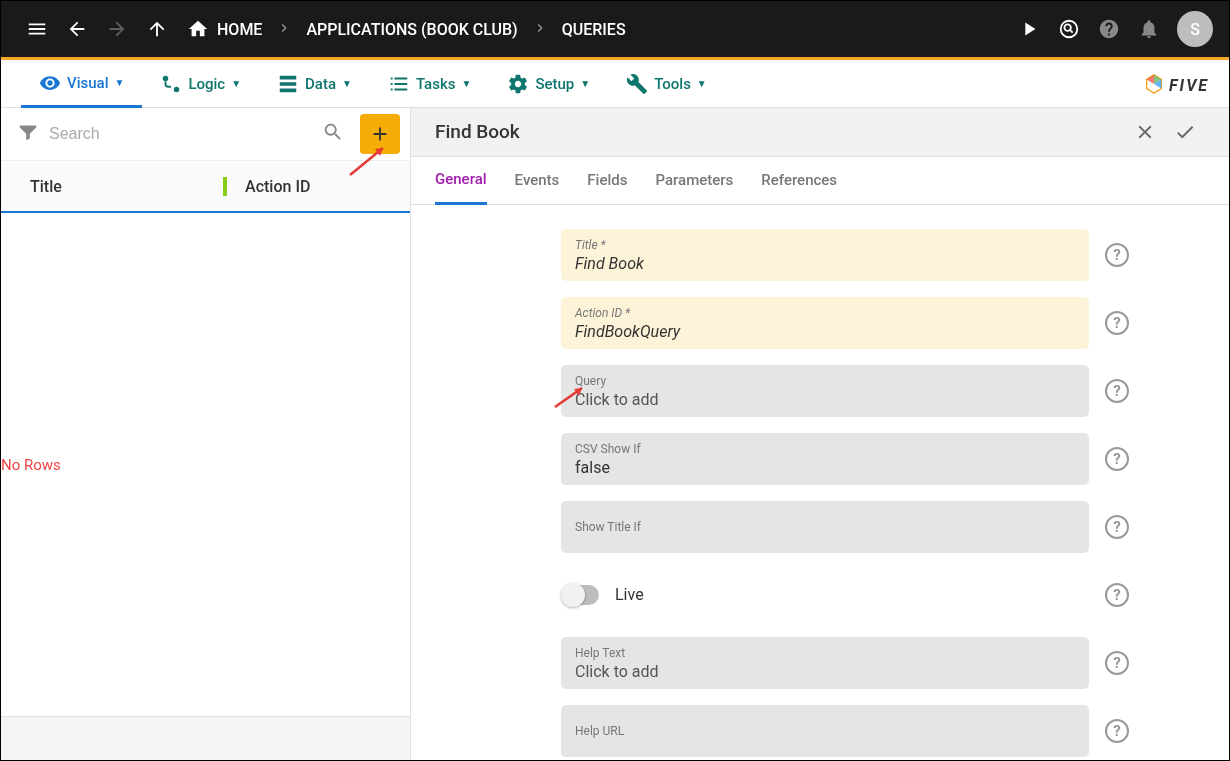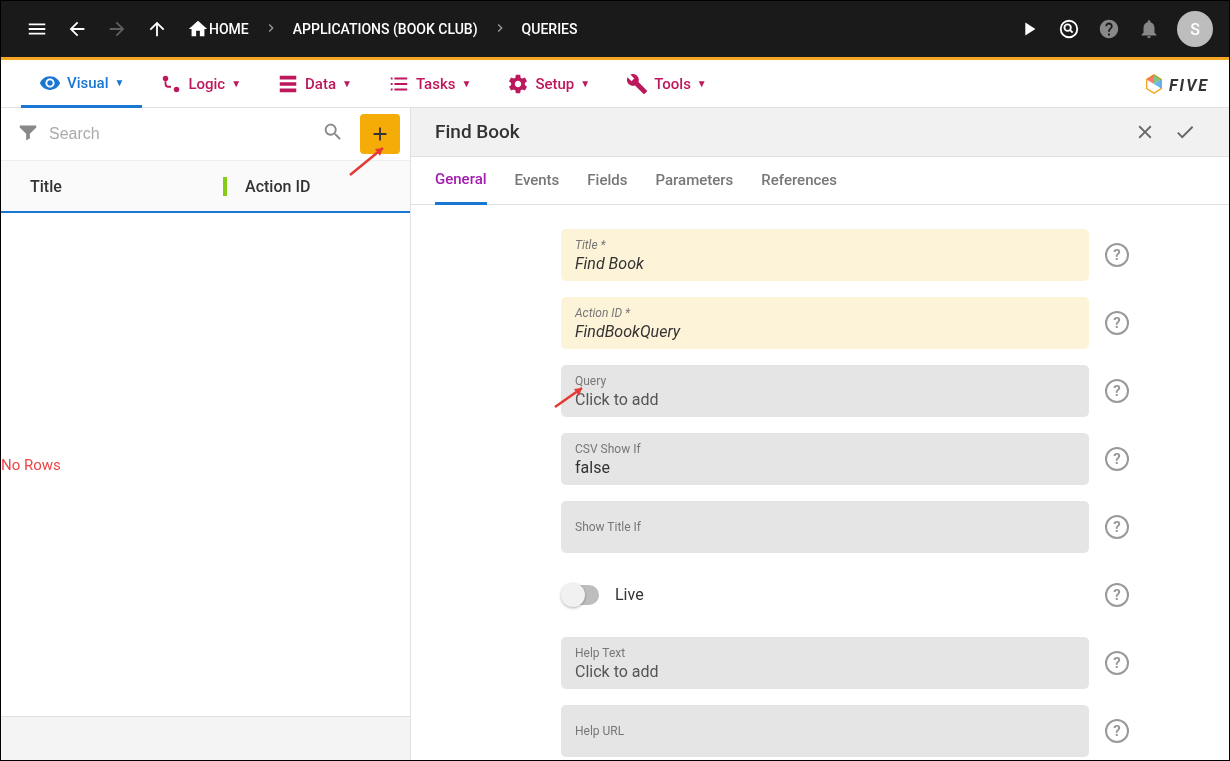--- a/index.html
+++ b/index.html
@@ -1,26 +1,26 @@
 <!DOCTYPE html>
 <html><head>
 <meta charset="utf-8">
 <style>
 * { box-sizing: border-box; margin: 0; padding: 0; }
 body { font-family: Roboto, Arial, sans-serif; background: #fff; width: 1230px; height: 761px; overflow: hidden; border: 1px solid #000; }
 .top-bar { background: #1a1a1a; height: 56px; display: flex; align-items: center; padding: 0 16px; color: #fff; }
 .top-bar .icon-btn { width: 40px; height: 40px; display: flex; align-items: center; justify-content: center; cursor: pointer; color: #fff; }
 .top-bar .icon-btn.disabled { opacity: 0.3; }
-.top-bar .crumb { font-size: 14px; font-weight: 500; padding: 0 10px; cursor: pointer; display: flex; align-items: center; }
+.top-bar .crumb { font-size: 16px; font-weight: 500; padding: 0 10px; cursor: pointer; display: flex; align-items: center; gap: 8px; }
 .top-bar .chev { color: #999; font-size: 14px; padding: 0 4px; }
 .top-bar .spacer { flex: 1; }
 .top-bar .avatar { width: 36px; height: 36px; border-radius: 50%; background: #bdbdbd; color: #fff; display: flex; align-items: center; justify-content: center; font-weight: 500; margin-left: 8px; }
 .orange-line { height: 3px; background: #f5a623; }
 .sub-nav { height: 48px; display: flex; align-items: center; padding: 0 20px; border-bottom: 1px solid #e0e0e0; }
-.sub-nav .nav-item { display: flex; align-items: center; gap: 6px; padding: 0 18px; height: 48px; font-size: 15px; color: #be185d; cursor: pointer; font-weight: 500; }
+.sub-nav .nav-item { display: flex; align-items: center; gap: 6px; padding: 0 18px; height: 48px; font-size: 15px; color: #0f766e; cursor: pointer; font-weight: 500; }
 .sub-nav .nav-item.active { color: #1976d2; border-bottom: 3px solid #1976d2; margin-bottom: -1px; }
 .sub-nav .logo { margin-left: auto; font-weight:700; font-style:italic; letter-spacing:2px; font-size:16px; color:#333; display:flex; align-items:flex-end; gap:4px; }
 .main { display: flex; height: calc(100% - 107px); }
 .left-panel { width: 410px; border-right: 1px solid #e0e0e0; display: flex; flex-direction: column; }
 .search-row { display: flex; align-items: center; padding: 6px 10px; gap: 4px; border-bottom: 1px solid #eee; }
 .search-row .filter-icon { color: #888; padding: 6px; }
 .search-row input { flex: 1; border: none; outline: none; font-size: 16px; color: #999; background: transparent; }
 .search-row input::placeholder { color: #aaa; }
 .search-row .search-icon { color: #888; padding: 6px; }
 .search-row .add-btn { width: 40px; height: 40px; background: #f5ac07; border-radius: 4px; display: flex; align-items: center; justify-content: center; cursor: pointer; margin-left:6px; }

